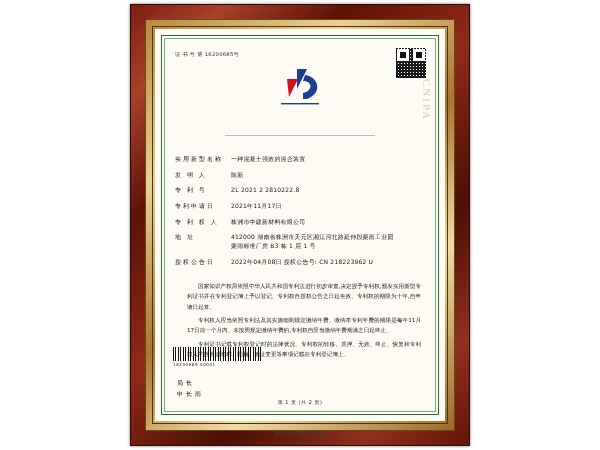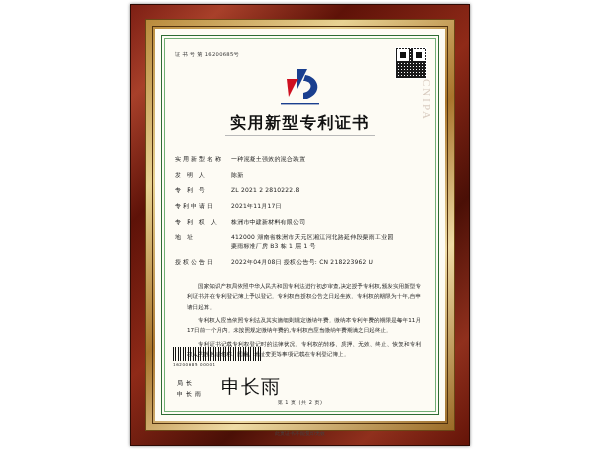--- a/index.html
+++ b/index.html
@@ -304,21 +304,20 @@
 
     <div class="emblem">
       <svg viewBox="0 0 66 44" width="66" height="44" aria-hidden="true">
         <path d="M30 2 L40 2 L30 22 Z" fill="#1a3f8f"></path>
         <path d="M20 12 L31 12 L22 30 Z" fill="#cf1020"></path>
         <path d="M38 8 C52 10 56 26 40 32 L36 32 L36 26 C46 24 46 14 36 14 Z" fill="#1a3f8f"></path>
         <rect x="14" y="36" width="38" height="1.4" fill="#1a3f8f"></rect>
       </svg>
     </div>
 
-    <div class="title">实用新型专利证书</div>
     <div class="title-rule"></div>
 
     <div class="fields">
       <div class="row">
         <div class="label">实用新型名称</div>
         <div class="value">一种混凝土强效的混合装置</div>
       </div>
       <div class="row">
         <div class="label">发 明 人</div>
         <div class="value">陈新</div>
@@ -350,20 +349,19 @@
       <p>国家知识产权局依照中华人民共和国专利法进行初步审查,决定授予专利权,颁发实用新型专利证书并在专利登记簿上予以登记。专利权自授权公告之日起生效。专利权的期限为十年,自申请日起算。</p>
       <p>专利权人应当依照专利法及其实施细则规定缴纳年费。缴纳本专利年费的期限是每年11月17日前一个月内。未按照规定缴纳年费的,专利权自应当缴纳年费期满之日起终止。</p>
       <p>专利证书记载专利权登记时的法律状况。专利权的转移、质押、无效、终止、恢复和专利权人的姓名或名称、国籍、地址变更等事项记载在专利登记簿上。</p>
     </div>
 
     <div class="barcode"></div>
     <div class="barcode-num">16200685 00001</div>
 
     <div class="sig-label" style="white-space: pre-line;">局长
 申长雨</div>
-    <div class="sig-script">申长雨</div>
 
 
     <div class="page-no">第 1 页 (共 2 页)</div>
   </div>
 </div>
 
 <div style="position:absolute; left:130px; top:430px; width:340px; text-align:center; font-size:5px; color:#444;">此页证书不能复印无效</div>
 
 </body></html>

